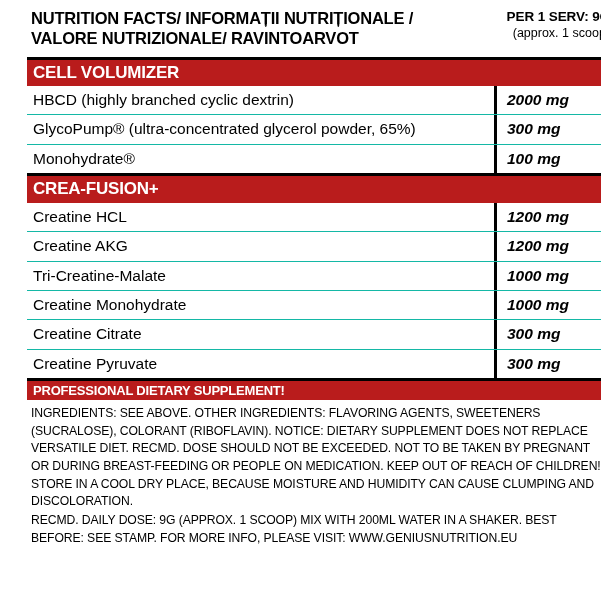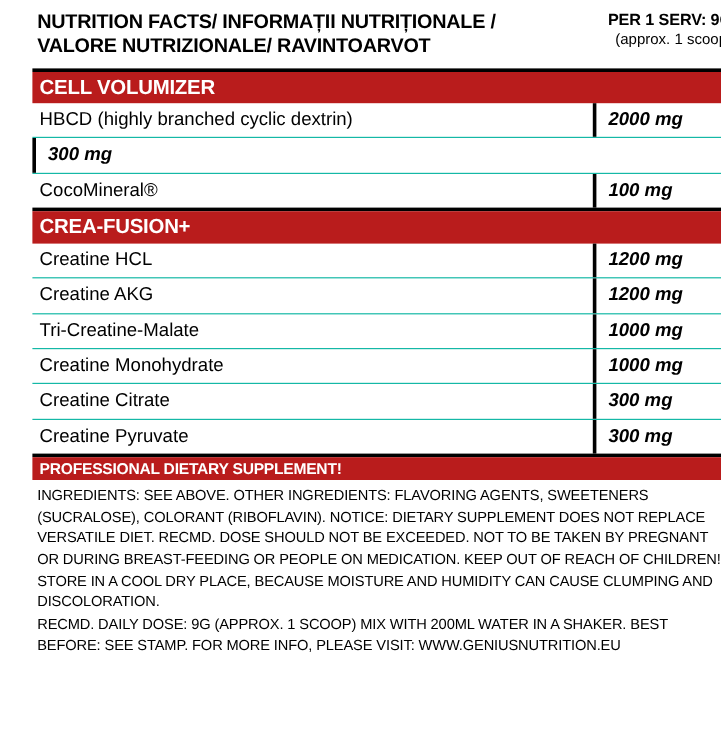--- a/index.html
+++ b/index.html
@@ -131,24 +131,25 @@
   </div>
 
   <div class="rule-thick"></div>
   <div class="section-bar">CELL VOLUMIZER</div>
   <div class="rows">
     <div class="row">
       <div class="row-name">HBCD (highly branched cyclic dextrin)</div>
       <div class="row-amt">2000 mg</div>
     </div>
     <div class="row">
+      <div class="row-name">GlycoPump® (ultra-concentrated glycerol powder, 65%)</div>
       <div class="row-amt">300 mg</div>
     </div>
     <div class="row">
-      <div class="row-name">CocoMineral®</div>
+      <div class="row-name">Monohydrate®</div>
       <div class="row-amt">100 mg</div>
     </div>
   </div>
 
   <div class="section-bar">CREA-FUSION+</div>
   <div class="rows">
     <div class="row">
       <div class="row-name">Creatine HCL</div>
       <div class="row-amt">1200 mg</div>
     </div>

